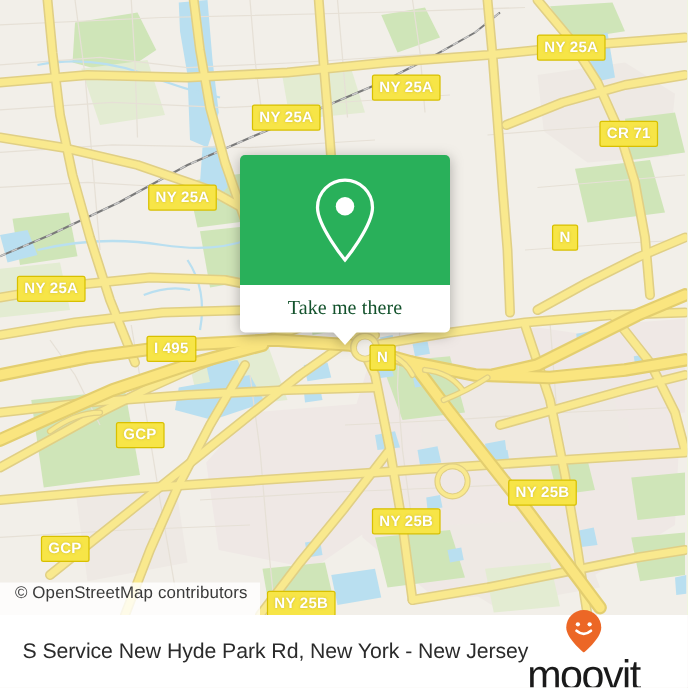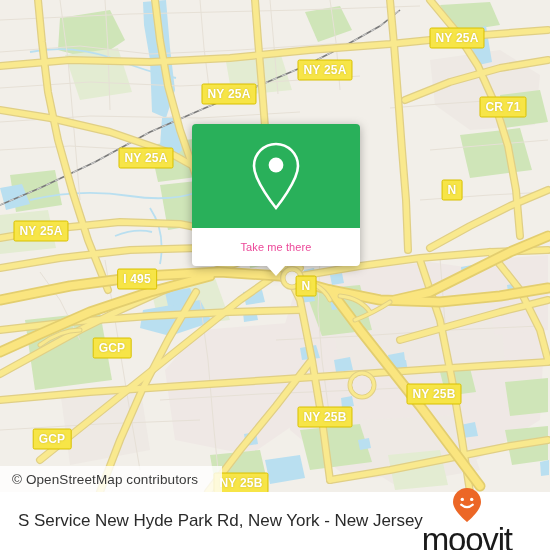--- a/index.html
+++ b/index.html
@@ -38,23 +38,23 @@
     top: 0;
     display: block;
   }
 
   
   #attribution {
     position: absolute;
     left: 0;
     bottom: 0;
     height: 26px;
-    padding: 0 24px 0 12px;
+    padding: 0 10px 0 12px;
     display: flex;
-    align-items: center;
+    align-items: flex-start;
     background: rgba(255,255,255,0.80);
     color: #3a3a3a;
     font-size: 13.5px;
     letter-spacing: 0.1px;
     white-space: nowrap;
     z-index: 40;
   }
 
   
   #place-card {
@@ -76,23 +76,24 @@
   #card-bottom {
     position: relative;
     height: 38px;
     background: #ffffff;
     border-radius: 0 0 4px 4px;
     display: flex;
     align-items: center;
     justify-content: center;
   }
   #card-label {
-    font-size: 11px;
-    color: #ec4899;
+    font-size: 16px;
+    color: #14532d;
     letter-spacing: 0.1px;
+    font-family: Liberation Serif, serif;
   }
   #card-tail {
     position: absolute;
     left: 50%;
     bottom: -10px;
     margin-left: -10px;
     width: 0;
     height: 0;
     border-left: 10px solid transparent;
     border-right: 10px solid transparent;

